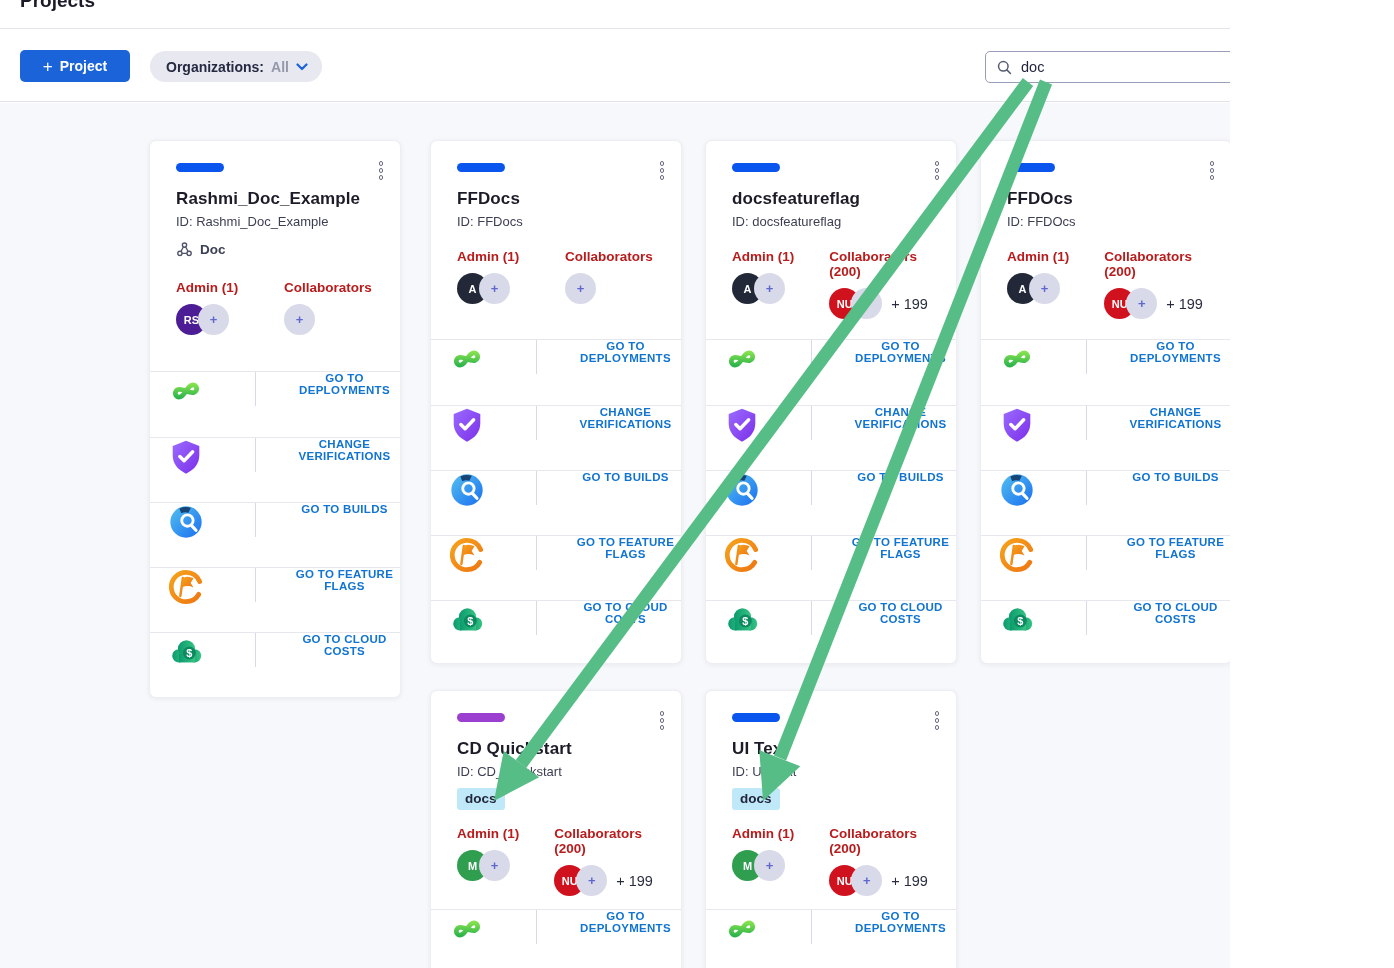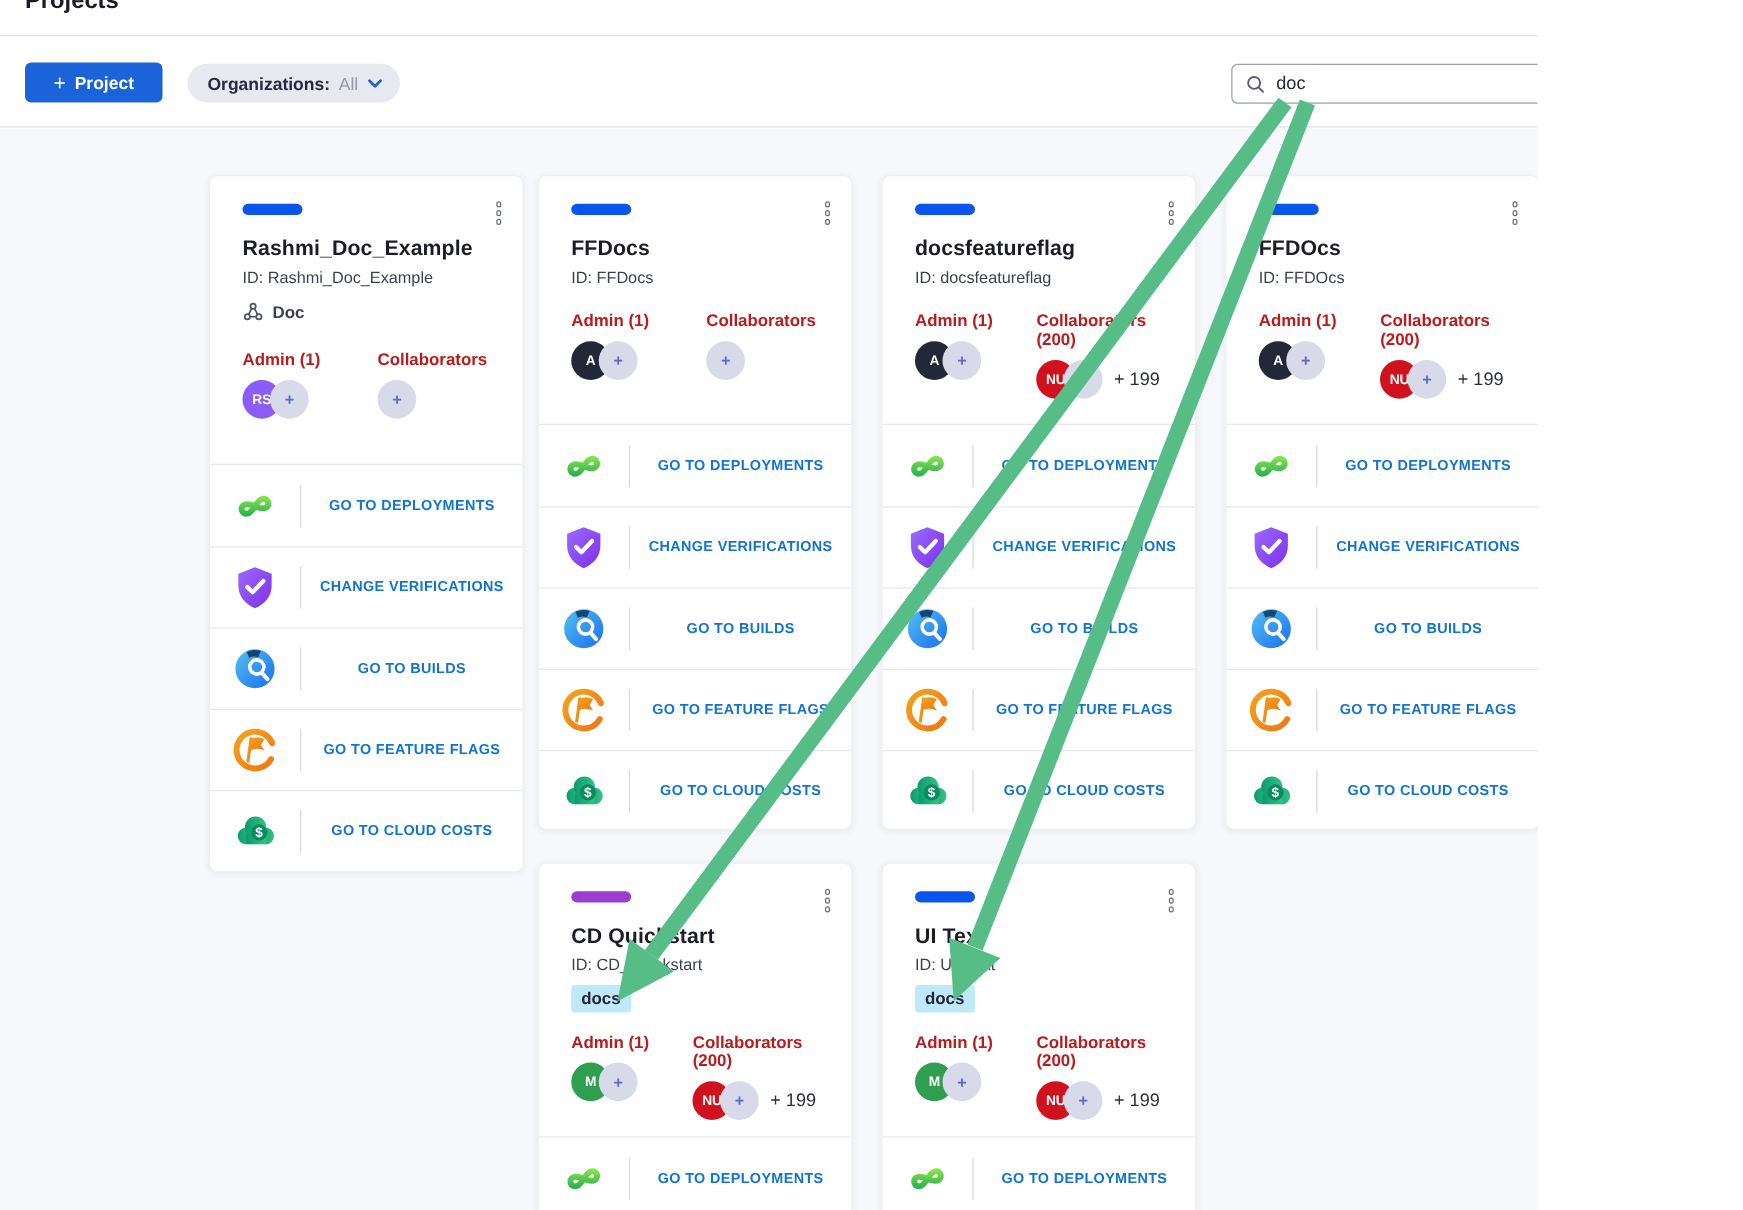--- a/index.html
+++ b/index.html
@@ -13,21 +13,21 @@
     background:#fff; border-top:1px solid #e3e4ea; border-bottom:1px solid #dfe0e8; }
   .btn-primary { position:absolute; left:20px; top:21px; width:110px; height:32px;
     background:var(--primary); color:#fff; border:none; border-radius:5px;
     font-size:14px; font-weight:bold; cursor:pointer; display:flex; align-items:center; justify-content:center; gap:7px;
     font-family:inherit; }
   .btn-primary .plus { font-size:17px; font-weight:normal; line-height:1; }
   .pill { position:absolute; left:150px; top:22px; height:31px; background:#e7e8f0;
     border:none; border-radius:16px; padding:0 14px 0 16px; display:flex; align-items:center; gap:7px;
     font-size:14px; font-family:inherit; cursor:pointer; }
   .pill .plabel { font-weight:bold; color:#252a42; }
-  .pill .pval { color:#9399ab; font-weight:normal; }
+  .pill .pval { color:#9399ab; font-weight:bold; }
   .search { position:absolute; left:985px; top:22px; width:303px; height:32px;
     border:1px solid #989db8; border-radius:5px; background:#fff; display:flex; align-items:center; padding:0 10px; gap:8px; }
   .search input { flex:1; border:none; outline:none; font-size:14.5px; color:#22273f; font-family:inherit; background:transparent; }
   .search .clear { border:none; background:none; color:#7a7e92; font-size:16px; cursor:pointer; line-height:1; font-family:inherit; }
   .grid-icon { position:absolute; left:1301px; top:27px; width:21px; height:21px;
     display:grid; grid-template-columns:9px 9px; grid-template-rows:9px 9px; gap:3px; cursor:pointer; }
   .grid-icon i { background:var(--primary); border-radius:2px; }
   .list-icon { position:absolute; left:1343px; top:28px; width:21px; height:18px;
     display:flex; flex-direction:column; justify-content:space-between; cursor:pointer; }
   .list-icon i { height:3px; background:var(--primary); border-radius:1px; }
@@ -52,21 +52,21 @@
   .pcol1 { width:82px; }
   .pcol2 { margin-left:26px; }
   .plbl { font-size:13.5px; font-weight:bold; color:#b91c1c; }
   .avatars { margin-top:9px; display:flex; align-items:center; }
   .av { width:31px; height:31px; border-radius:50%; display:flex; align-items:center; justify-content:center;
     font-size:11px; font-weight:bold; color:#fff; flex:none; }
   .av.plus { background:#d9dae9; color:#5f67cf; font-size:13px; margin-left:-9px; }
   .extra { margin-left:9px; font-size:14.5px; color:#2a2d3d;text-align:center; }
 
   .actions { border-top:1px solid #e7e8ee; }
-  .action-row { height:65px; display:flex; align-items:center; cursor:pointer; border-top:1px solid #e7e8ee; }
+  .action-row { height:65px; display:flex; cursor:pointer; border-top:1px solid #e7e8ee;gap:33px; }
   .action-row:first-child { border-top:none; }
   .icon-wrap { width:72px; display:flex; justify-content:center; }
   .icon-wrap svg { width:38px; height:38px; }
   .vdiv { width:1px; height:34px; background:#d8dae4; }
   .action-label { flex:1; text-align:center; font-size:11.5px; font-weight:bold; letter-spacing:.3px;
     color:var(--link); text-decoration:none; text-transform:uppercase; }
 
   .arrows { position:absolute; top:0; left:0; z-index:50; pointer-events:none; }
   .astroke { stroke:var(--arrow); stroke-width:13; }
   .ahead { fill:var(--arrow); }
@@ -178,41 +178,41 @@
     <div class="list-icon">
         <i></i>
         <i></i>
         <i></i>
         <i></i>
       </div>
   </div>
 
   <div class="content">
 
-    <article class="card" style="left:167px;top:37px;height:558px">
+    <article class="card" style="left:149px;top:37px;height:558px">
       <div class="card-head h-tall">
         <span class="bar" style="background: rgb(11, 85, 239);"></span>
         <button class="kebab">
             <i></i>
             <i></i>
             <i></i>
           </button>
         <h3>Rashmi_Doc_Example</h3>
         <div class="pid">ID: Rashmi_Doc_Example</div>
         <div class="tagrow">
           <svg width="17" height="17">
               <use href="#i-tags"></use>
             </svg>
           <span>Doc</span>
         </div>
         <div class="people">
           <div class="pcol1">
             <div class="plbl">Admin (1)</div>
             <div class="avatars">
-              <span class="av" style="background: #8b5cf6;">RS</span>
+              <span class="av" style="background: #4c1d95;">RS</span>
               <span class="av plus">+</span>
             </div>
           </div>
           <div class="pcol2">
             <div class="plbl">Collaborators</div>
             <div class="avatars">
               <span class="av plus" style="margin-left:0">+</span>
             </div>
           </div>
         </div>

